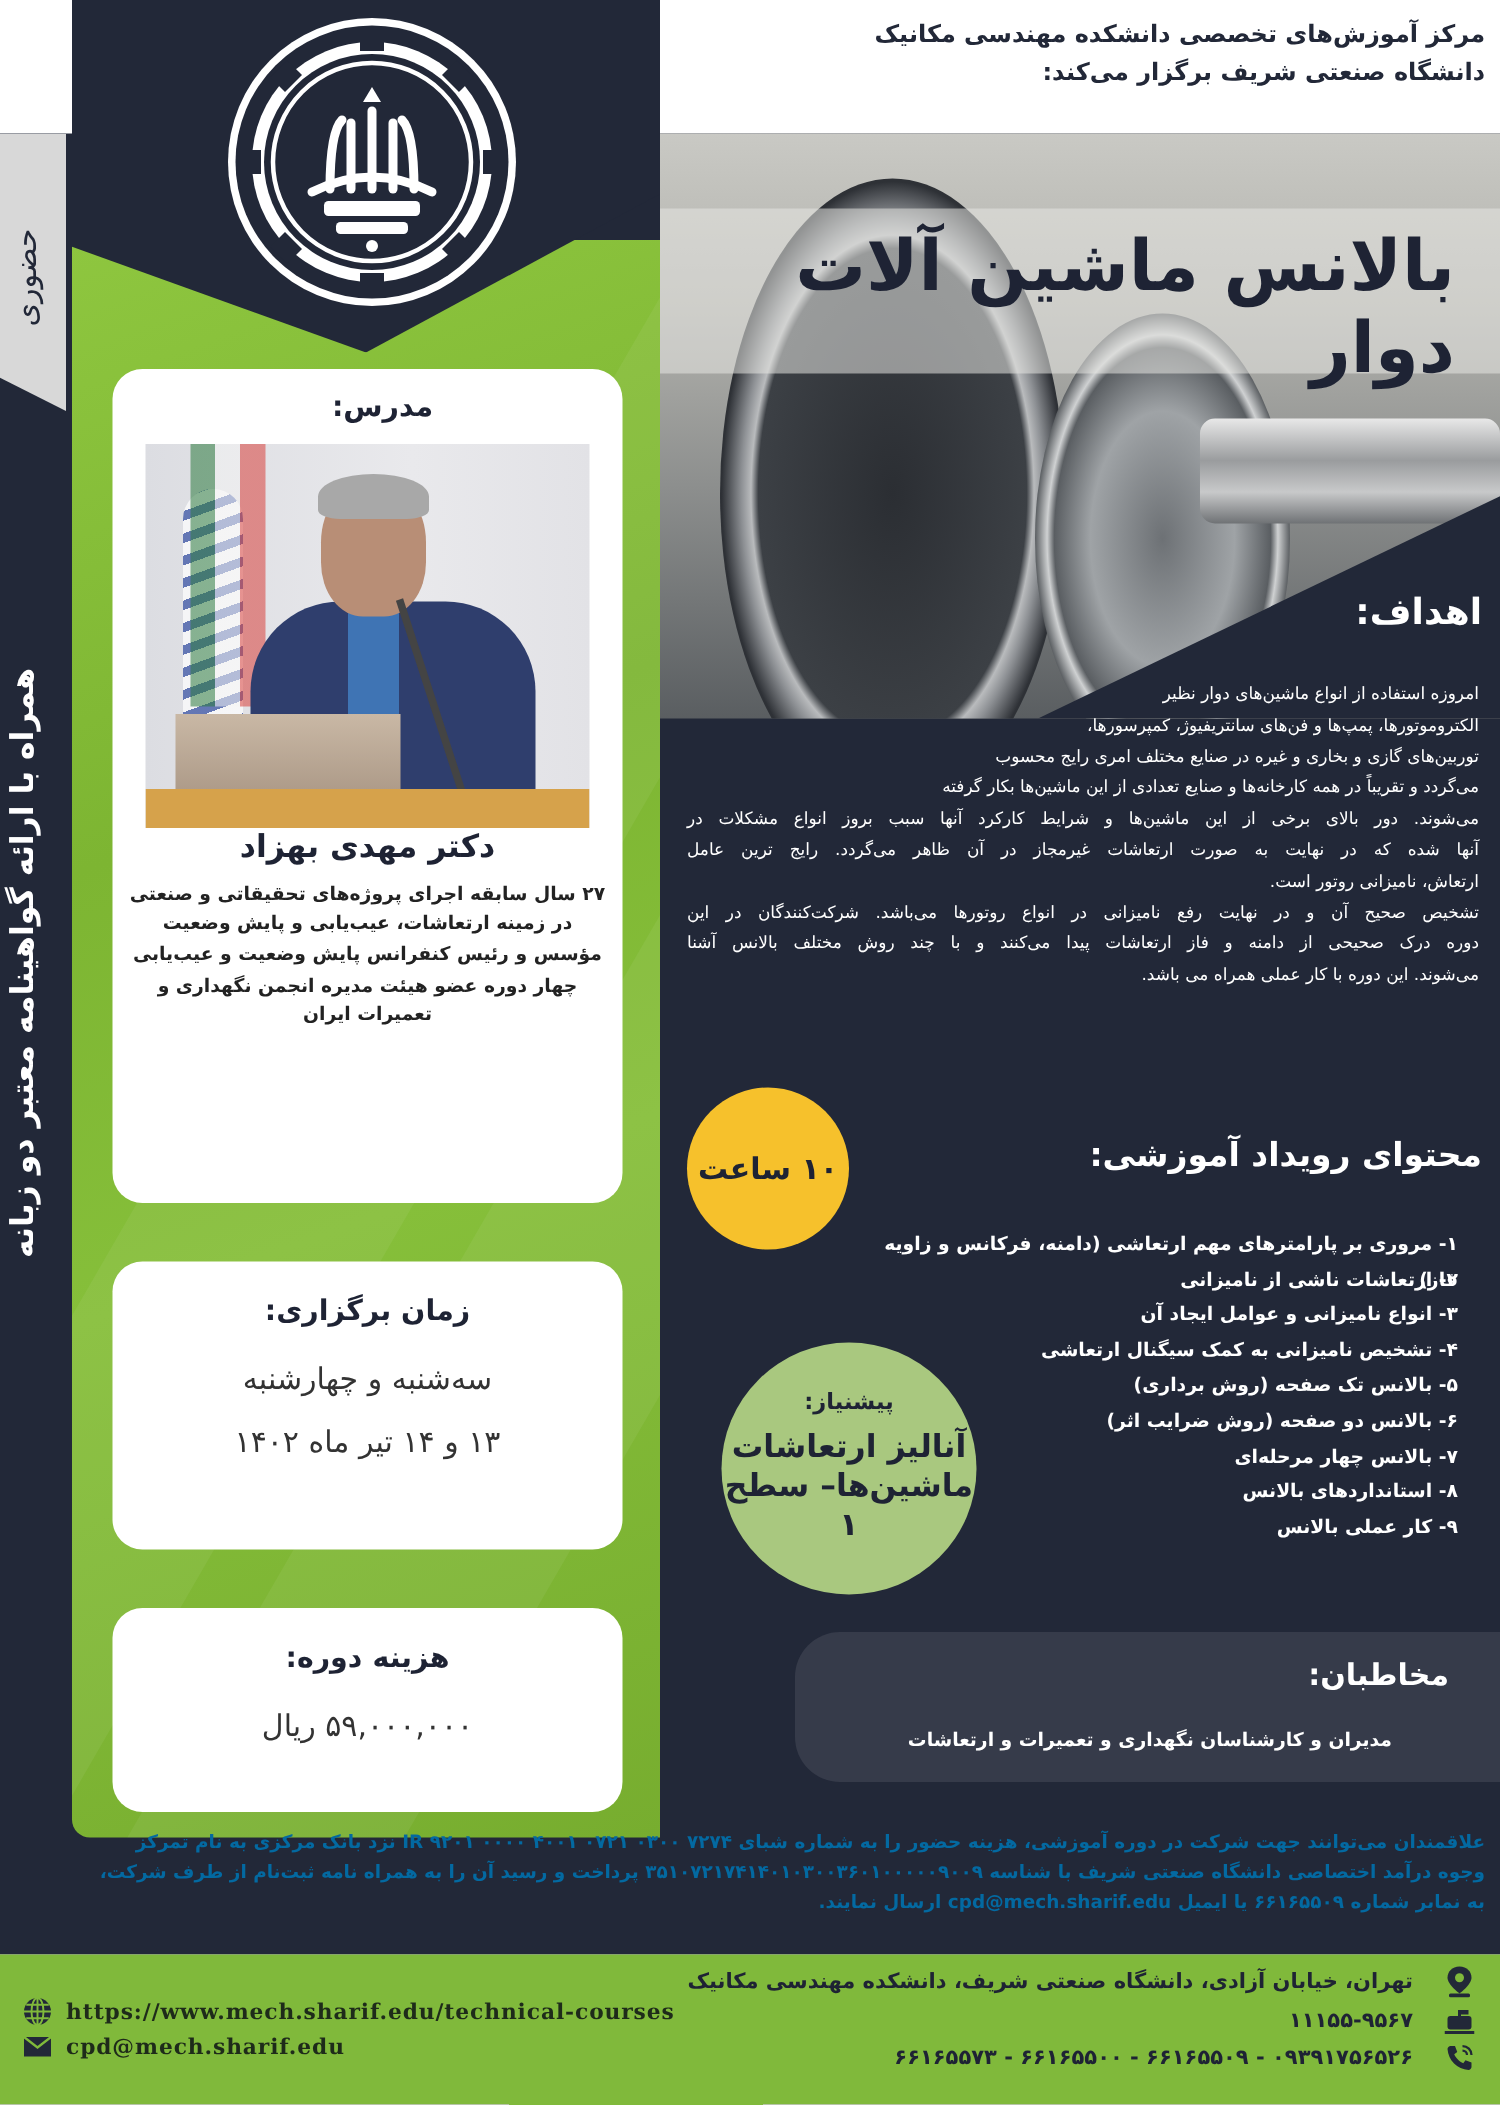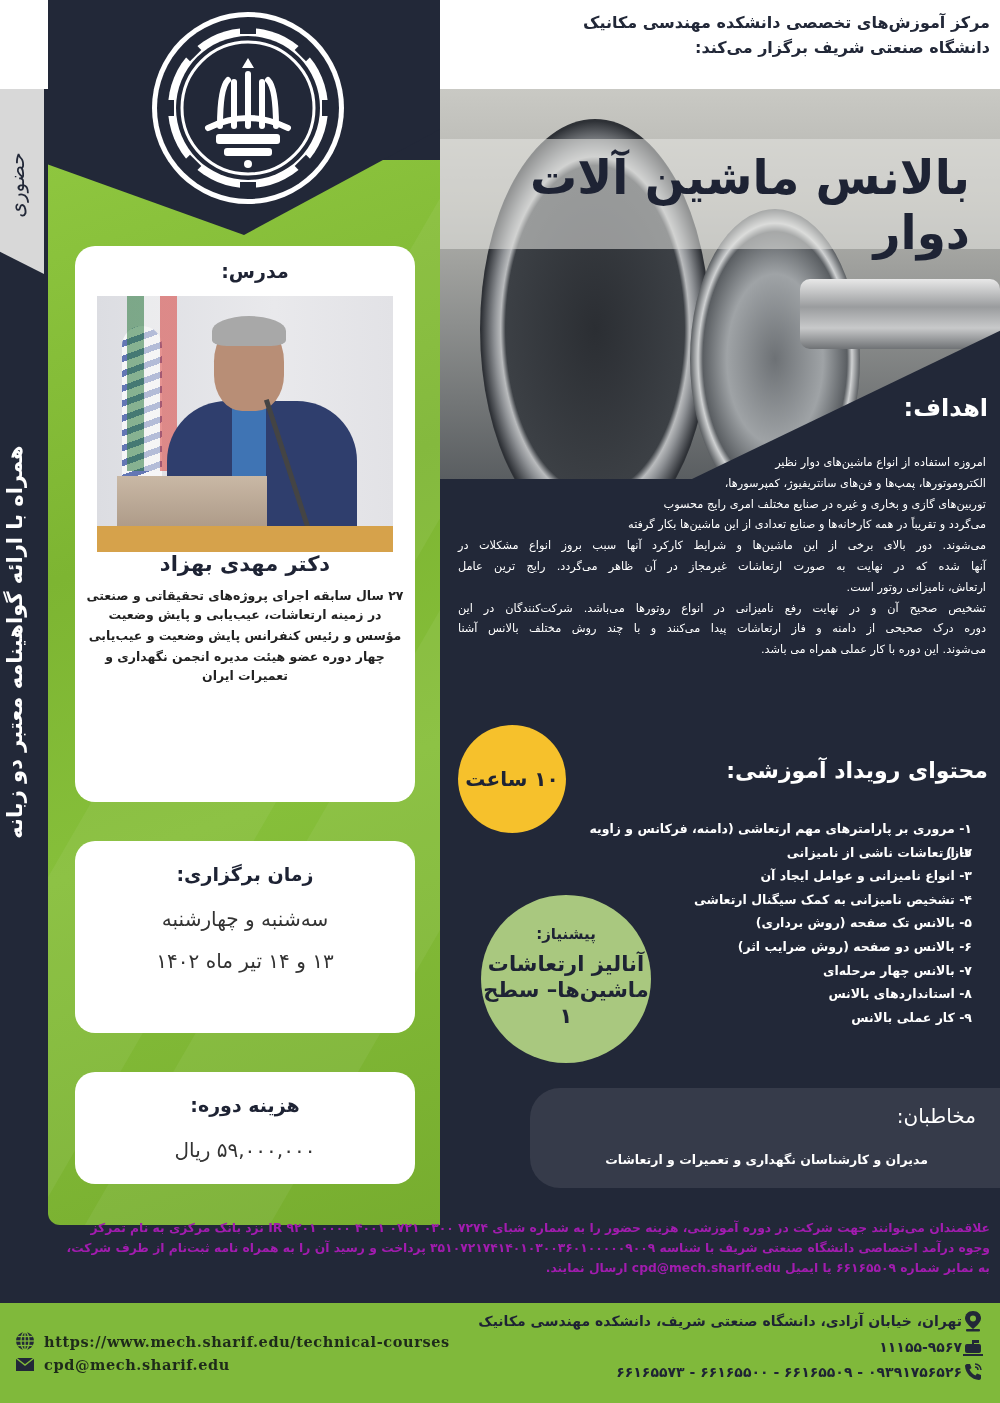--- a/index.html
+++ b/index.html
@@ -44,21 +44,21 @@
 
   
   .vert { position: absolute; transform: rotate(-90deg); transform-origin: center; white-space: nowrap; direction: rtl; text-align: center; }
   .vert-onsite { left: -40px; top: 170px; width: 120px; height: 30px; font-size: 20px; color: #222838; }
   .vert-cert { left: -240px; top: 625px; width: 520px; height: 34px; font-size: 21px; font-weight: bold; color: #ffffff; }
 
   
   .card { position: absolute; background: #fff; border-radius: 20px; text-align: center; direction: rtl; }
   .card-instr { left: 75px; top: 246px; width: 340px; height: 556px; }
   .card-time { left: 75px; top: 841px; width: 340px; height: 192px; }
-  .card-fee { left: 75px; top: 1072px; width: 340px; height: 112px; }
+  .card-fee { left: 75px; top: 1072px; width: 340px; height: 136px; }
   .card h3 { font-size: 19px; font-weight: bold; color: #1e2334; }
   .card-instr h3 { margin-top: 14px; padding-left: 20px; }
   .photo { margin: 14px auto 0; width: 296px; height: 256px; position: relative; overflow: hidden;
            background: linear-gradient(90deg, #dcdde2 0%, #e9e9ec 60%, #e2e2e6 100%); }
   .photo .flag { position: absolute; left: 30px; top: 0; width: 50px; height: 175px; background: linear-gradient(90deg, #2c7a3e 0 33%, #f4f4f4 33% 66%, #d9413c 66%); opacity: .55; }
   .photo .banner { position: absolute; left: 25px; top: 30px; width: 40px; height: 150px; background: repeating-linear-gradient(160deg, #2f4aa0 0 6px, #ffffff 6px 14px); opacity: .7; border-radius: 20px 20px 0 0; }
   .photo .head { position: absolute; left: 117px; top: 25px; width: 70px; height: 90px; background: #b88e76; border-radius: 45% 45% 40% 40%; }
   .photo .hair { position: absolute; left: 115px; top: 20px; width: 74px; height: 30px; background: #a8a8a8; border-radius: 50% 50% 20% 20%; }
   .photo .body { position: absolute; left: 70px; top: 105px; width: 190px; height: 140px; background: #2f3e6d; border-radius: 60px 60px 0 0; }
   .photo .shirt { position: absolute; left: 135px; top: 110px; width: 34px; height: 70px; background: #3f74b4; }
@@ -91,33 +91,33 @@
   .content-list li { font-size: 12.5px; font-weight: bold; color: #fff; height: 23.6px; line-height: 23.6px; }
 
   
   .prereq { position: absolute; left: 481px; top: 895px; width: 170px; height: 168px; border-radius: 50%; background: #a9c87f;
             text-align: center; direction: rtl; color: #1e2334; font-weight: bold; }
   .prereq .pt { margin-top: 30px; font-size: 15px; }
   .prereq .pv { margin-top: 8px; font-size: 21px; line-height: 26px; }
 
   
   .aud { position: absolute; left: 530px; top: 1088px; width: 470px; height: 100px; background: #363b4a; border-radius: 30px 0 0 30px; direction: rtl; }
-  .aud h4 { position: absolute; right: 24px; top: 16px; font-size: 20px; font-weight: normal; color: #fff; }
+  .aud h4 { position: absolute; right: 34px; top: 16px; font-size: 20px; font-weight: bold; color: #fff; }
   .aud p { position: absolute; right: 72px; top: 64px; font-size: 12.5px; font-weight: bold; color: #fff; }
 
   
-  .notice { position: absolute; left: 60px; top: 1218px; width: 930px; direction: rtl; font-size: 12.3px; font-weight: bold; line-height: 20px; color: #a21caf; }
+  .notice { position: absolute; left: 60px; top: 1218px; width: 930px; direction: rtl; font-size: 12.3px; font-weight: bold; line-height: 20px; color: #0369a1; }
   .notice .en { unicode-bidi: embed; direction: ltr; }
 
   
   .footer { position: absolute; left: 0; top: 1303px; width: 1000px; height: 100px; background: #80b93b; }
   .f-en { position: absolute; left: 14px; direction: ltr; font-family: "DejaVu Serif", serif; font-weight: bold; font-size: 14.5px; color: #1e2b1a; letter-spacing: 0.6px; display: flex; align-items: center; gap: 8px; }
   .f-web { top: 1330px; }
   .f-mail { top: 1353px; }
-  .f-fa { position: absolute; right: 16px; direction: rtl; font-size: 14px; font-weight: bold; color: #1e2334; display: flex; align-items: center; gap: 0; }
+  .f-fa { position: absolute; right: 16px; direction: rtl; font-size: 14px; font-weight: bold; color: #1e2334; display: flex; align-items: center; gap: 20px; }
   .f-addr { top: 1310px; }
   .f-po { top: 1336px; }
   .f-tel { top: 1361px; }
   .ico { display: inline-flex; width: 22px; height: 22px; align-items: center; justify-content: center; }
 </style>
 </head>
 <body>
 
 <div class="bg-dark"></div>
 <div class="left-white"></div>

